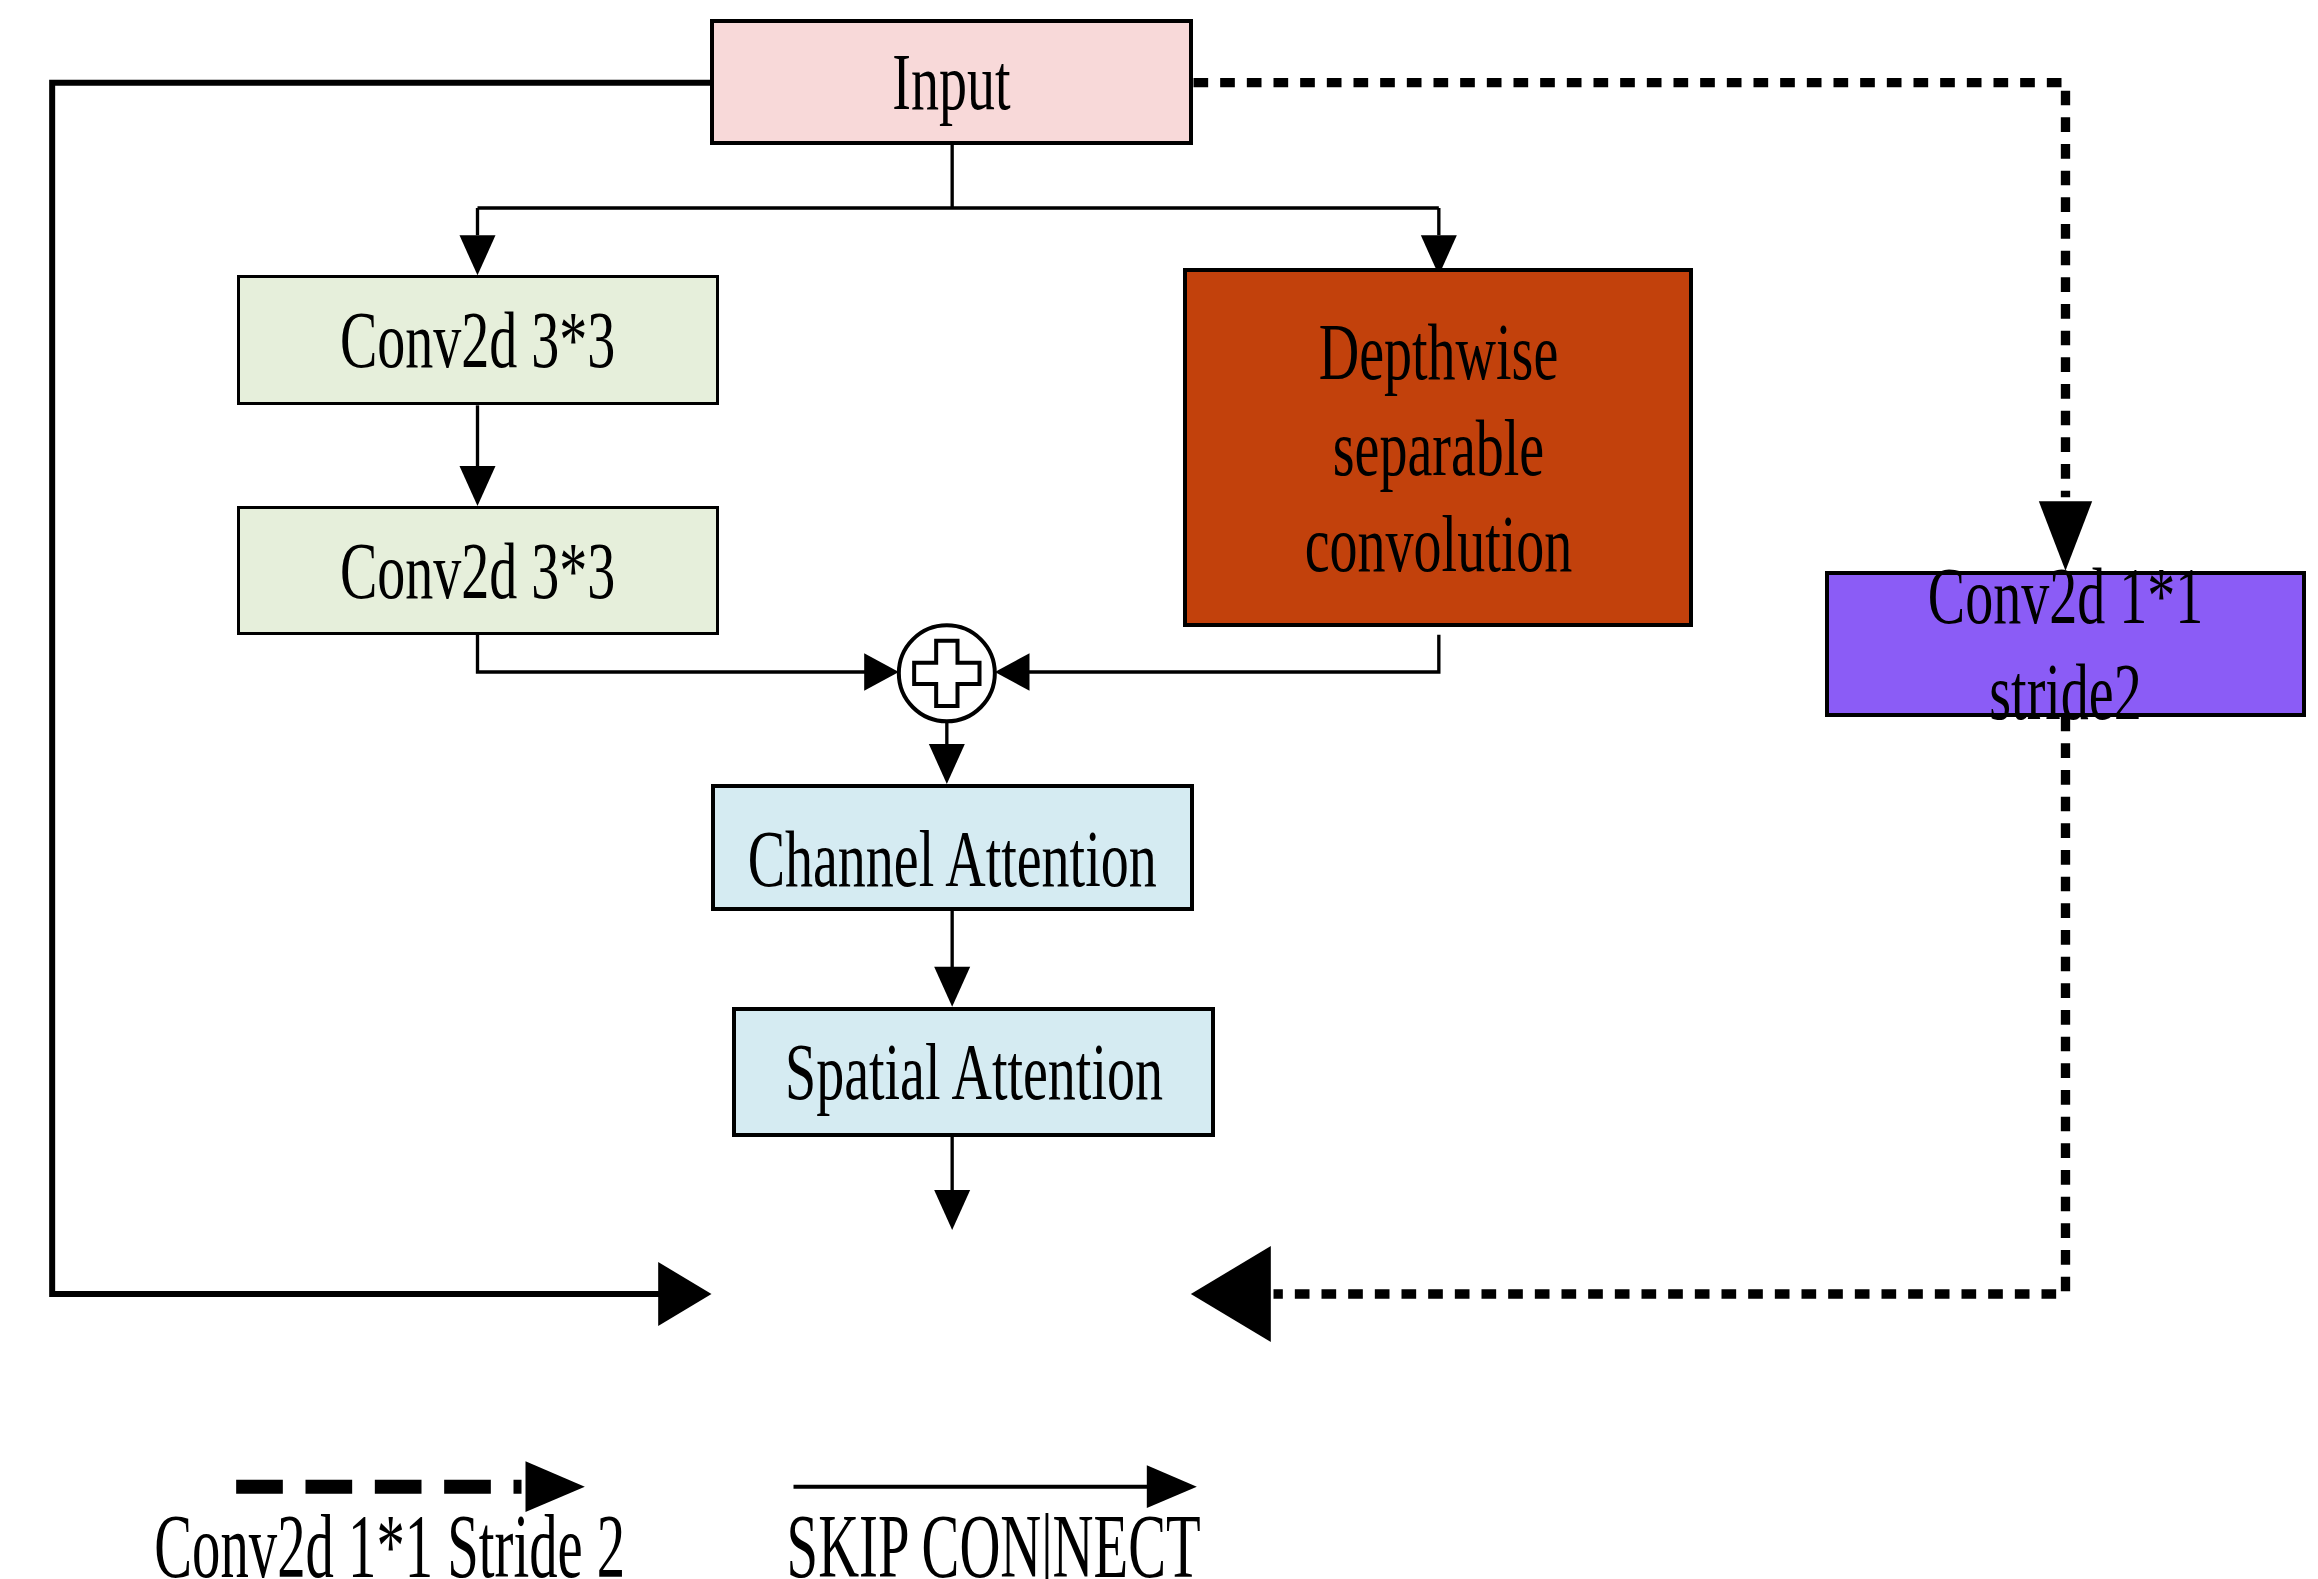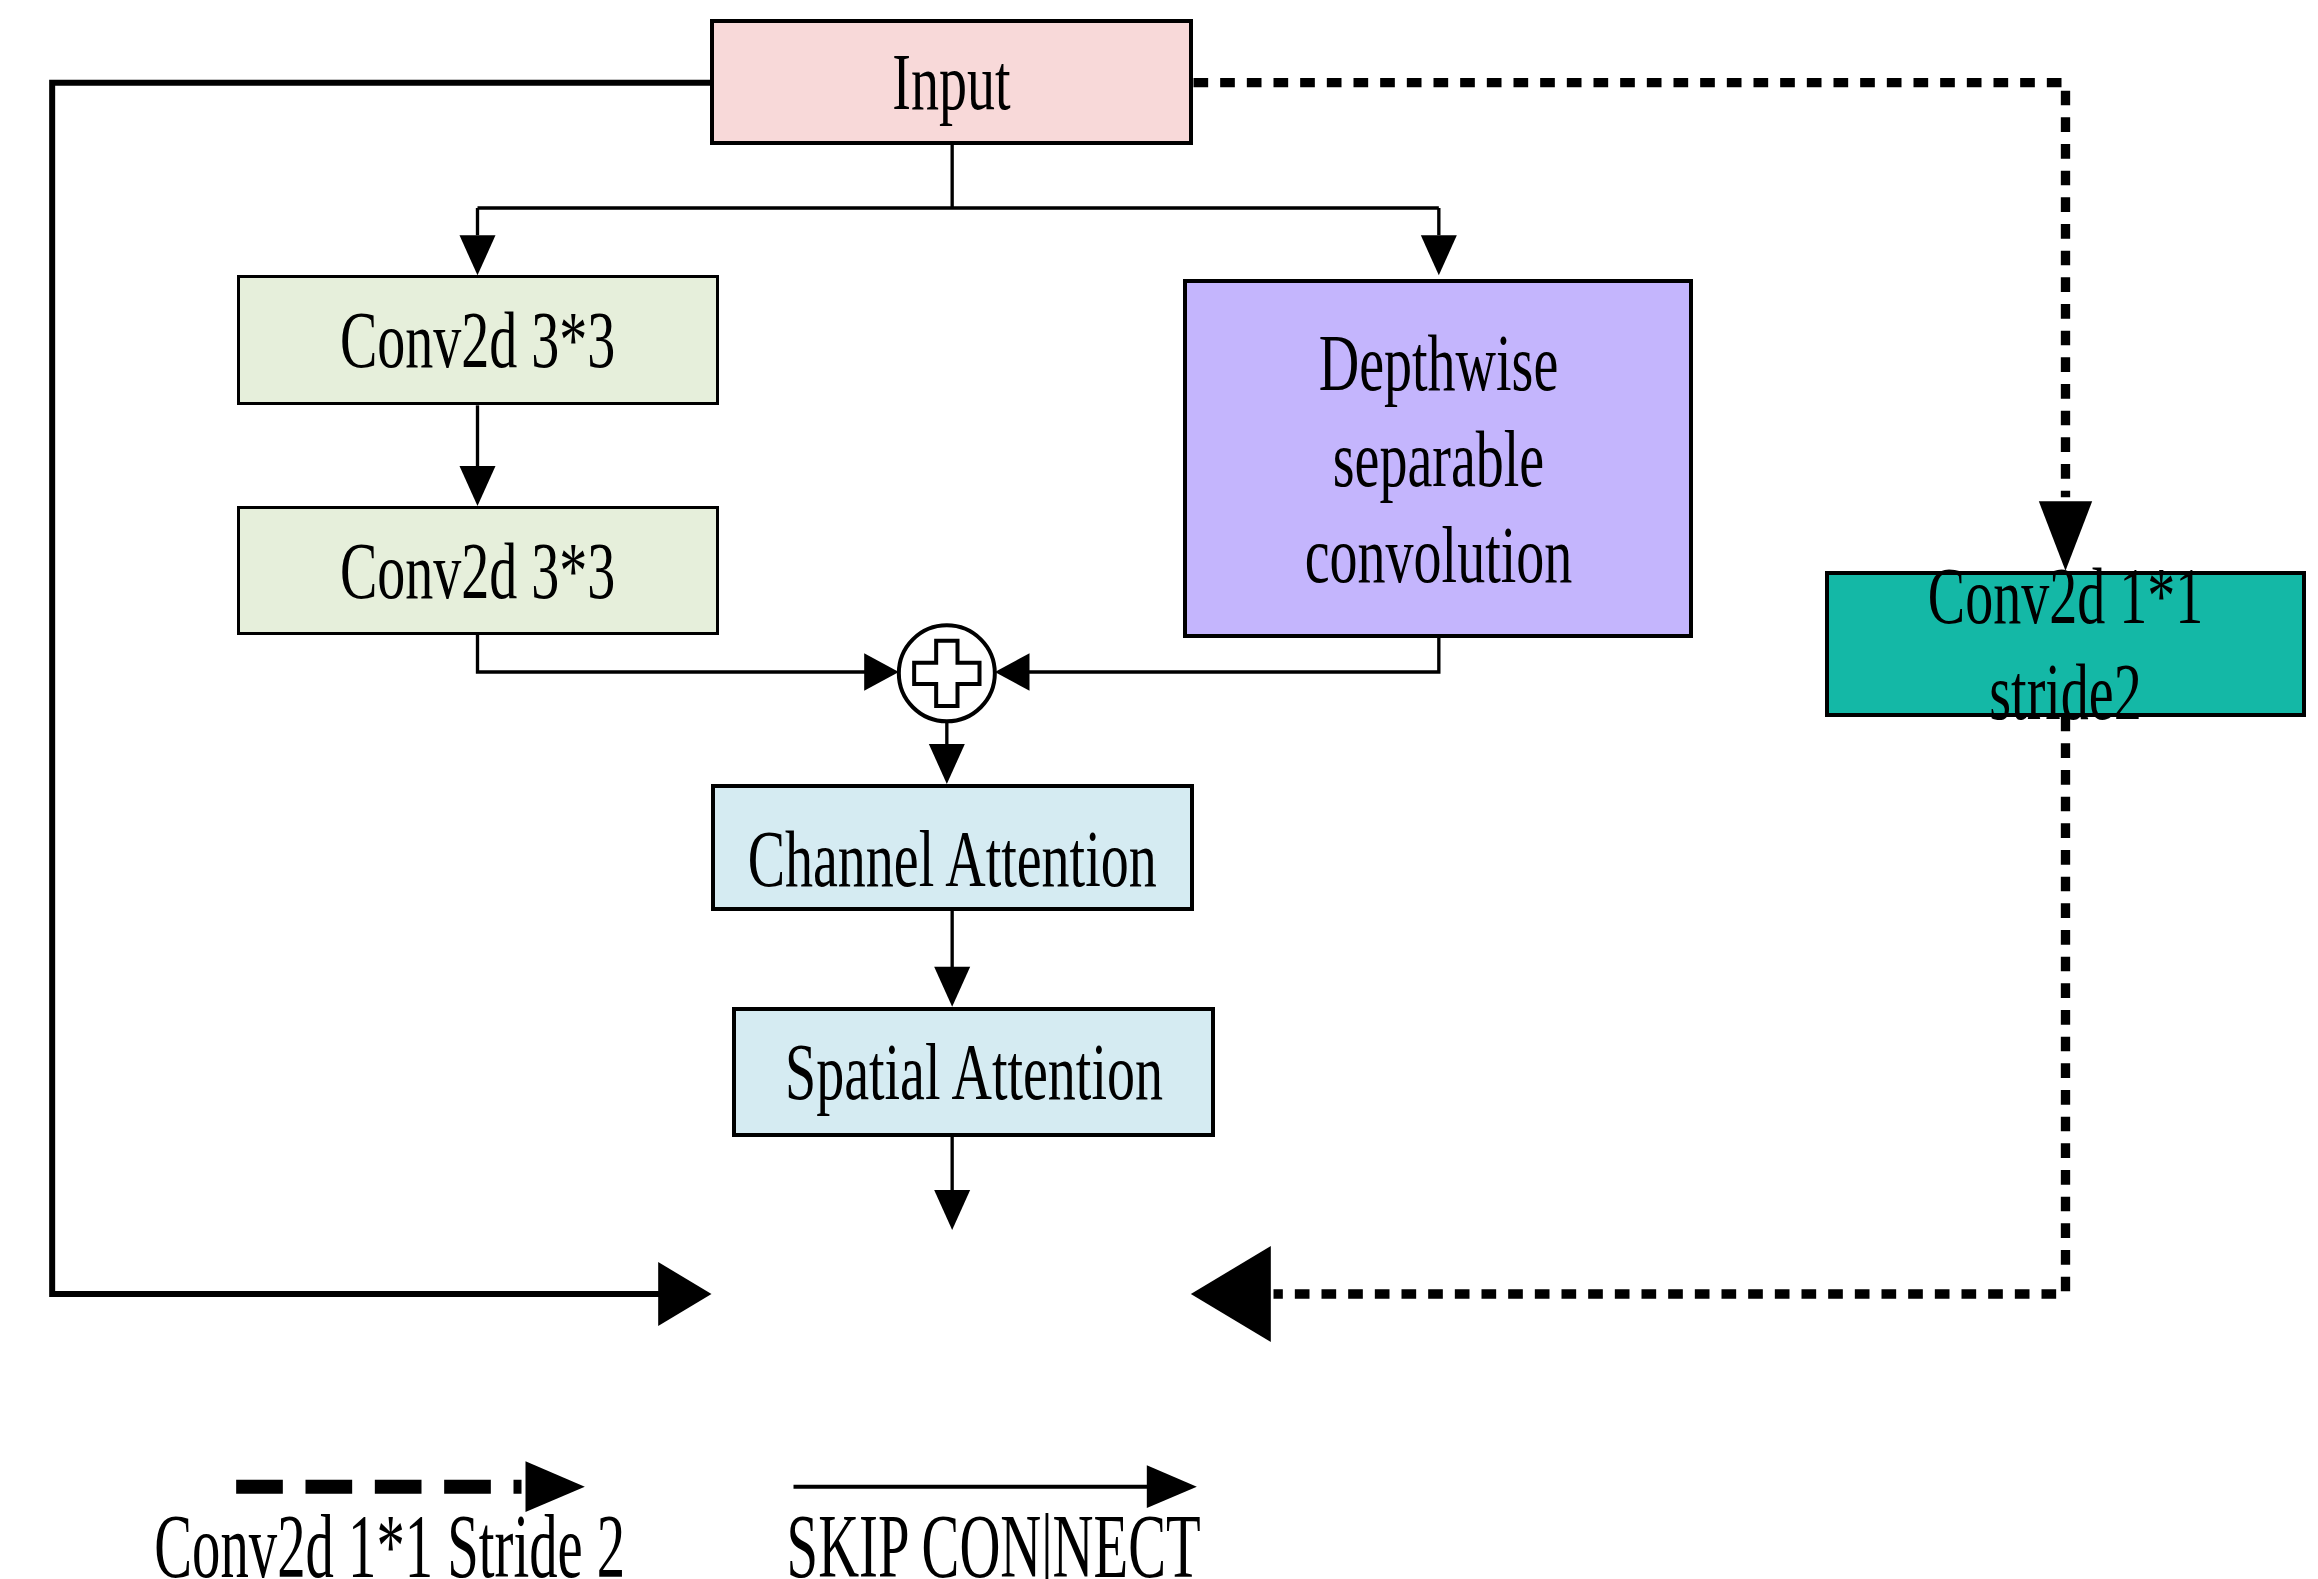--- a/index.html
+++ b/index.html
@@ -94,25 +94,25 @@
   </div>
 
   <div class="node" style="left: 237px; top: 275px; width: 482px; height: 130px; border-width: 3.3px; background: rgb(230, 239, 219);">
     <span class="lbl nowrap">Conv2d 3*3</span>
   </div>
 
   <div class="node" style="left: 237px; top: 506px; width: 482px; height: 129px; border-width: 3.3px; background: rgb(230, 239, 219);">
     <span class="lbl nowrap">Conv2d 3*3</span>
   </div>
 
-  <div class="node" style="left: 1183px; top: 279px; width: 510px; height: 359px; background: #c4b5fd;">
+  <div class="node" style="left: 1183px; top: 268px; width: 510px; height: 359px; background: #c2410c;">
     <span class="lbl" style="width:413px;">Depthwise separable convolution</span>
   </div>
 
-  <div class="node" style="left: 1825px; top: 571px; width: 481px; height: 146px; background: #14b8a6;">
+  <div class="node" style="left: 1825px; top: 571px; width: 481px; height: 146px; background: #8b5cf6;">
     <span class="lbl" style="width:467px;">Conv2d 1*1 stride2</span>
   </div>
 
   <div class="node" style="left: 711px; top: 784px; width: 483px; height: 127px; background: rgb(213, 235, 242); align-items: flex-end;">
     <span class="lbl nowrap">Channel Attention</span>
   </div>
 
   <div class="node" style="left: 711px; top: 1007px; width: 483px; height: 130px; background: rgb(213, 235, 242); margin-left: 21px;">
     <span class="lbl nowrap">Spatial Attention</span>
   </div>

